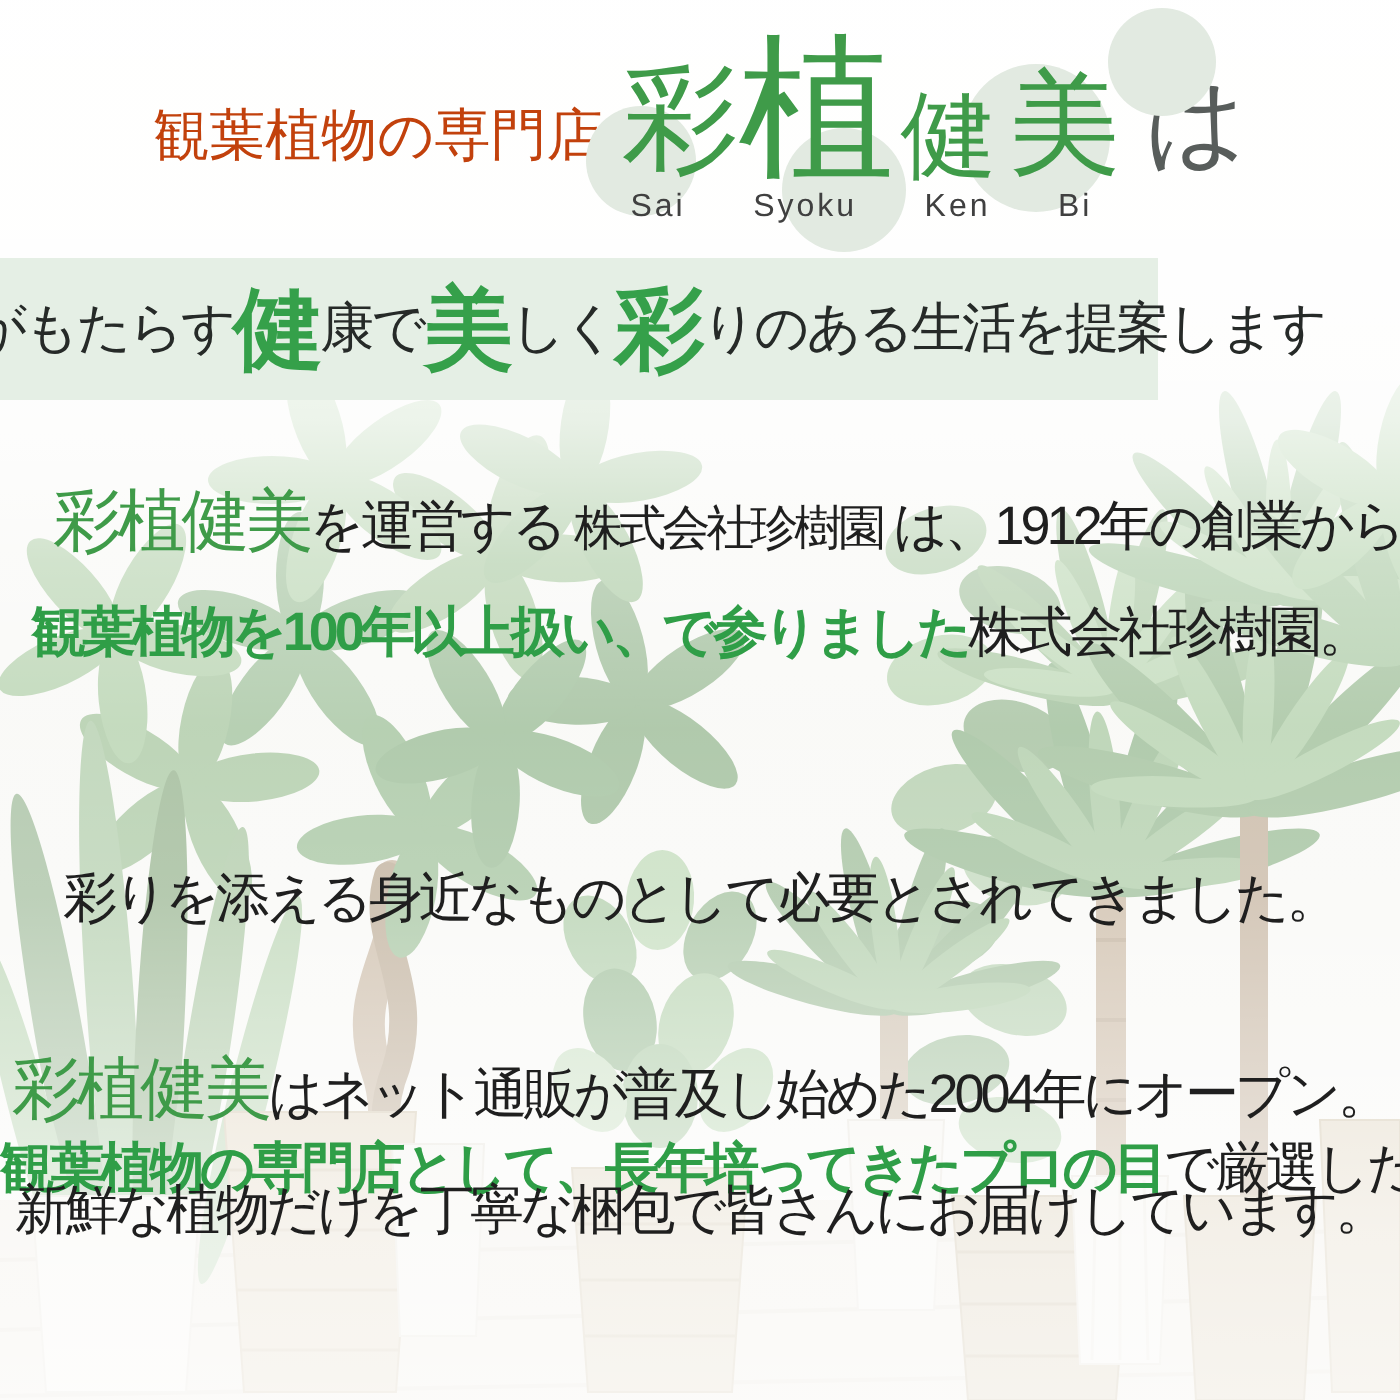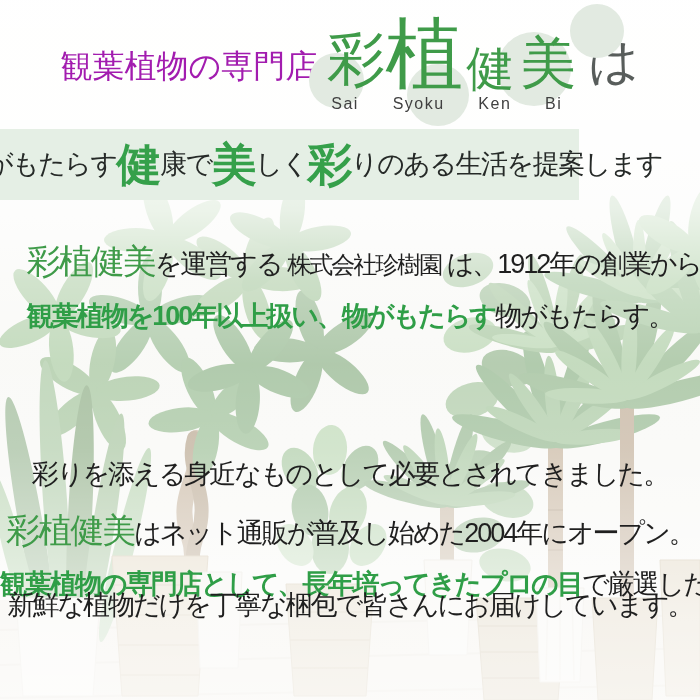--- a/index.html
+++ b/index.html
@@ -22,21 +22,21 @@
       rgba(255,255,255,0.78) 88%,
       rgba(255,255,255,0.84) 100%);
   }
   .content{position:absolute;left:0;top:0;width:700px;height:700px;z-index:2;}
 
   
   .header{
     position:absolute;top:10px;left:0;width:700px;height:102px;
     display:flex;justify-content:center;align-items:flex-end;
   }
-  .prefix{font-size:32px;color:#a21caf;line-height:1;margin:0 8px 30px 0;letter-spacing:0;}
+  .prefix{font-size:28px;color:#c2410c;line-height:1;margin:0 8px 30px 0;letter-spacing:0;}
   .logo{position:relative;margin:0 2px;}
   .logo .circle{position:absolute;border-radius:50%;background:#e2eae1;z-index:0;}
   .c1{left:-18px;bottom:4px;width:55px;height:55px;}
   .c2{left:80px;bottom:-14px;width:62px;height:62px;}
   .c3{left:170px;bottom:6px;width:74px;height:74px;}
   .c4{right:-48px;top:-14px;width:54px;height:54px;}
   .kanji-row{
     position:relative;z-index:1;display:flex;align-items:flex-end;
     color:#3f9b49;font-family:"Liberation Serif","DejaVu Serif",serif;line-height:.95;
   }
@@ -61,22 +61,22 @@
   .tg{color:#35a04a;font-size:45px;font-weight:700;line-height:1;}
   .td{color:#262a28;font-size:27px;line-height:1;}
 
   
   .line{
     position:absolute;left:0;width:700px;height:44px;line-height:44px;
     text-align:center;white-space:nowrap;letter-spacing:-2px;
     font-size:27px;color:#1f1f1f;
   }
   .l-p1a{top:240px;padding-left:14px;} .l-p1b{top:294px;}
-  .l-p2a{top:375px;} .l-p2b{top:452px;}
-  .l-p3a{top:509px;} .l-p3b{top:562px;} .l-p3c{top:583px;}
+  .l-p2a{top:375px;} .l-p2b{top:427px;}
+  .l-p3a{top:524px;} .l-p3b{top:562px;} .l-p3c{top:583px;}
   .seg-serif{
     font-family:"Liberation Serif","DejaVu Serif",serif;
     color:#3f9b49;font-size:34px;
   }
   .seg-dark{color:#1f1f1f;}
   .seg-small{color:#1f1f1f;font-size:24px;}
   .seg-gbold{color:#2f9e47;font-weight:700;}
 </style>
 </head>
 <body>
@@ -260,21 +260,21 @@
       <span class="tg">美</span>
       <span class="td">しく</span>
       <span class="tg">彩</span>
       <span class="td">りのある生活を提案します</span>
     </div>
 
     <div class="line l-p1a">
       <span class="seg-serif">彩植健美</span><span class="seg-dark">を運営する </span><span class="seg-small">株式会社珍樹園</span><span class="seg-dark"> は、1912年の創業から</span>
     </div>
     <div class="line l-p1b">
-      <span class="seg-gbold">観葉植物を100年以上扱い、物がもたらす</span><span class="seg-dark">物がもたらす。</span>
+      <span class="seg-gbold">観葉植物を100年以上扱い、で参りました</span><span class="seg-dark">株式会社珍樹園。</span>
     </div>
 
     <div class="line l-p2b">
       <span class="seg-dark">彩りを添える身近なものとして必要とされてきました。</span>
     </div>
 
     <div class="line l-p3a">
       <span class="seg-serif">彩植健美</span><span class="seg-dark">はネット通販が普及し始めた2004年にオープン。</span>
     </div>
     <div class="line l-p3b">

